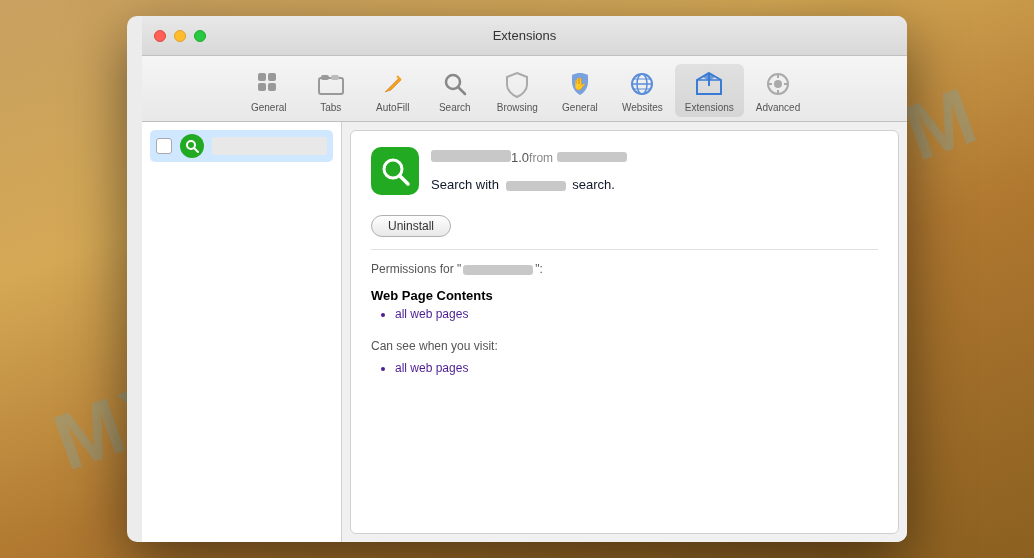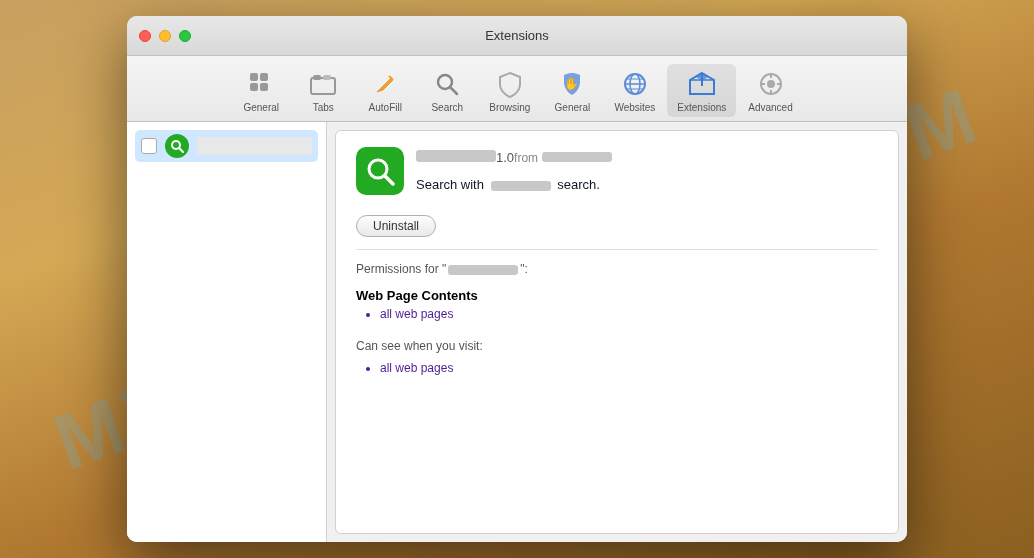--- a/index.html
+++ b/index.html
@@ -39,20 +39,21 @@
 
     
     .window {
       position: relative;
       z-index: 10;
       width: 780px;
       background: #ececec;
       border-radius: 10px;
       box-shadow: 0 20px 60px rgba(0,0,0,0.5);
       overflow: hidden;
+      padding-left: 15px;
     }
 
     
     .titlebar {
       background: linear-gradient(to bottom, #e8e8e8, #d8d8d8);
       height: 40px;
       display: flex;
       align-items: center;
       padding: 0 12px;
       border-bottom: 1px solid #c0c0c0;

